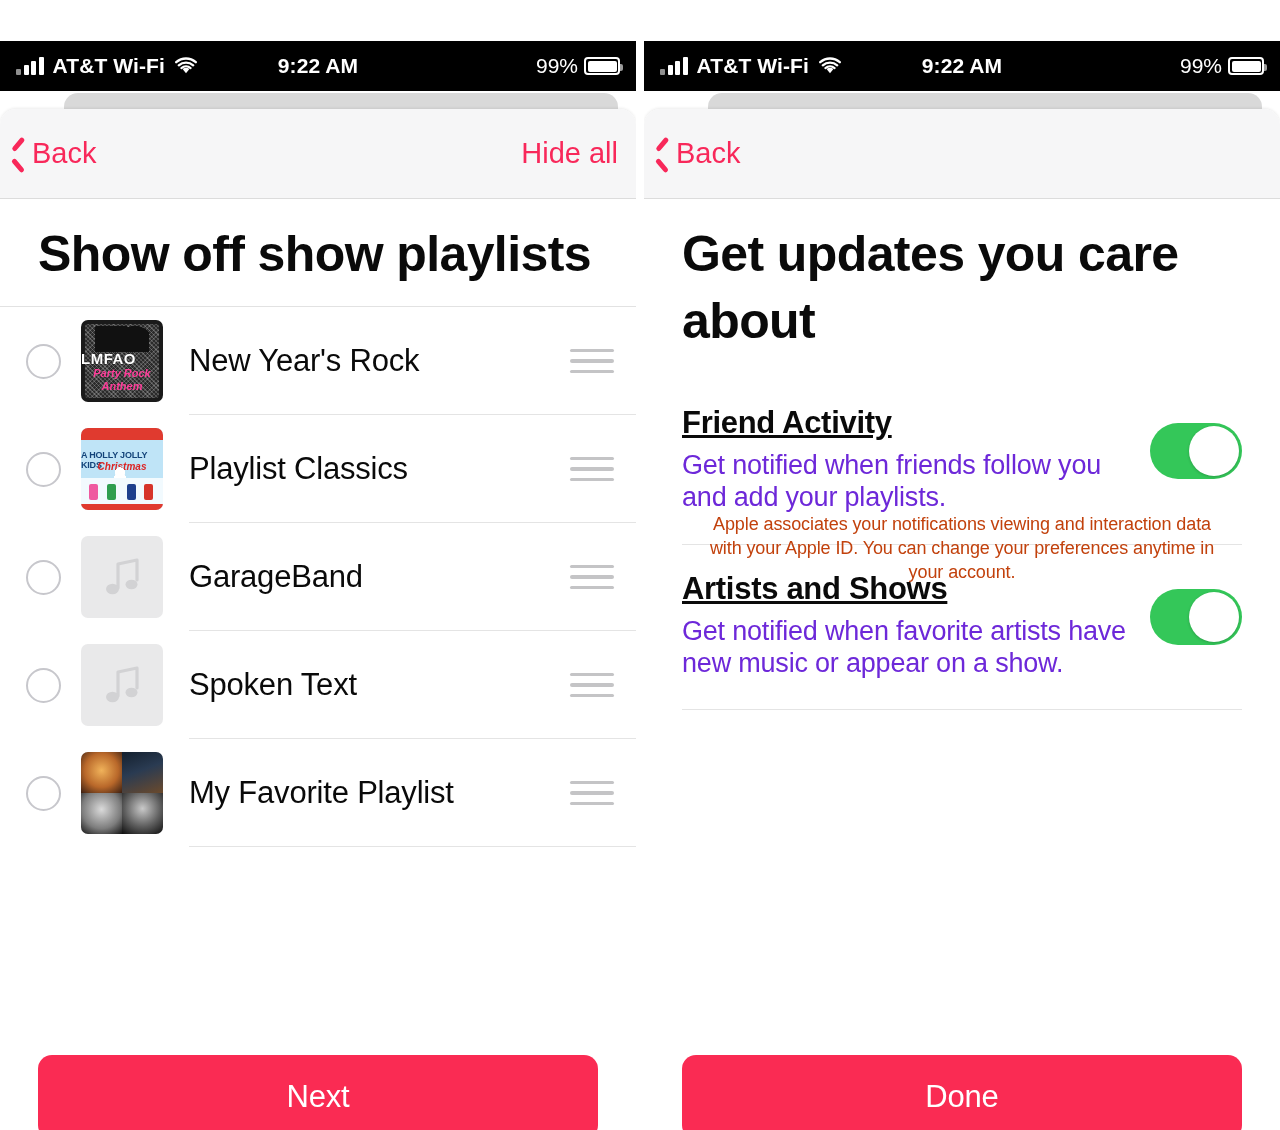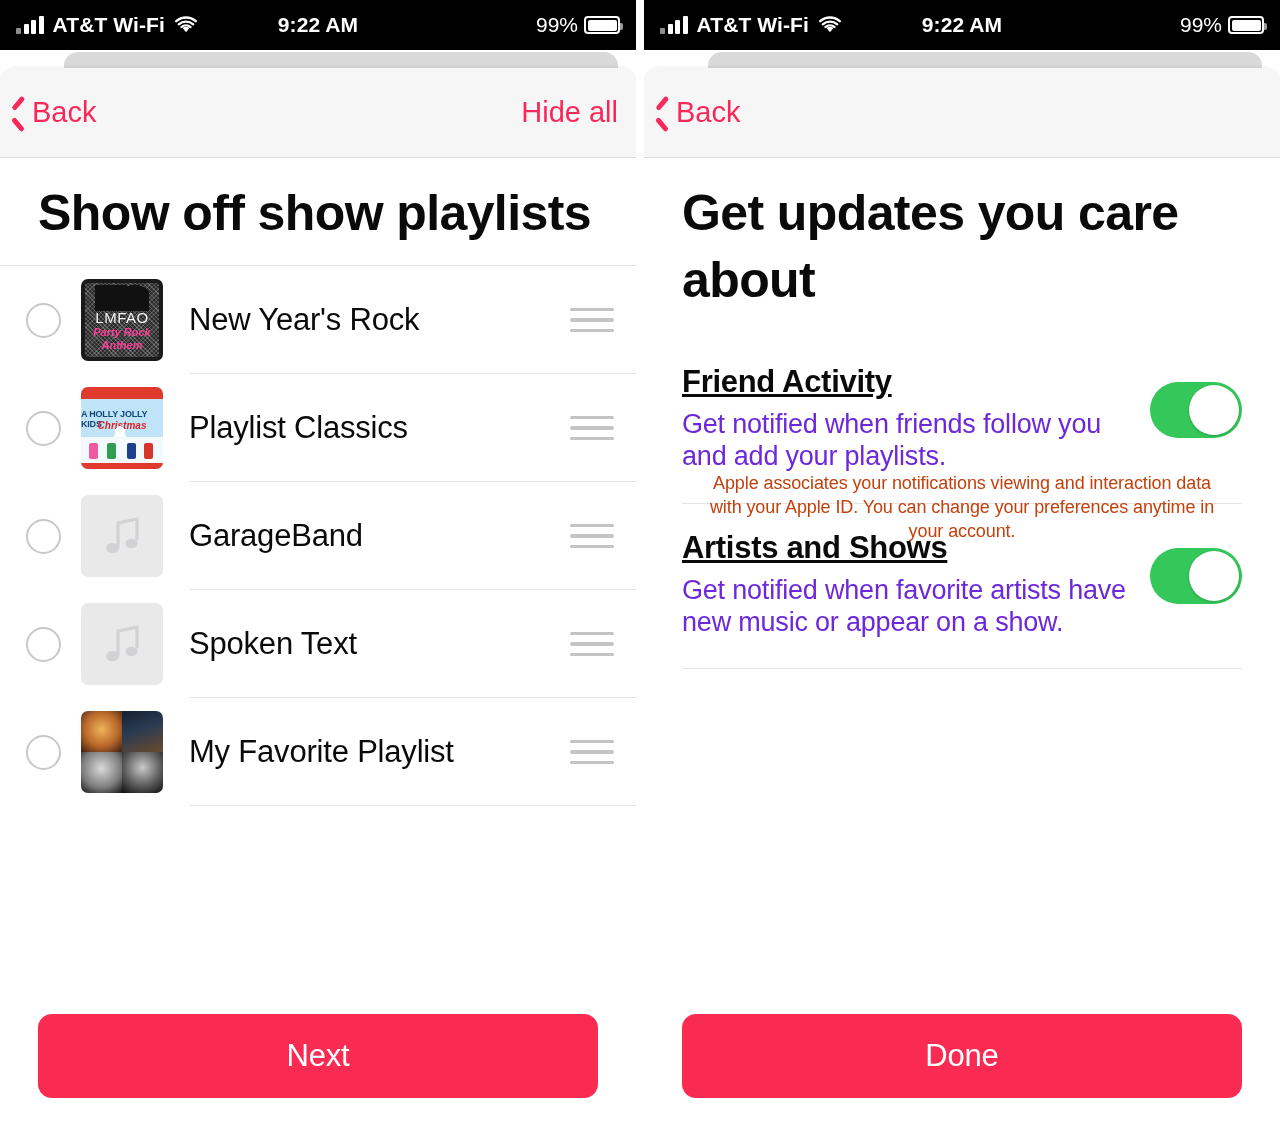--- a/index.html
+++ b/index.html
@@ -2,21 +2,21 @@
 <html><head>
 <meta charset="utf-8">
 <style>
   * { box-sizing: border-box; margin: 0; padding: 0; }
   html, body {
     width: 1280px; height: 1130px;
     background: #ffffff;
     font-family: "Liberation Sans", sans-serif;
     overflow: hidden;
   }
-  .screens { display: flex; width: 1280px; height: 858px; background: #ffffff; }
+  .screens { display: flex; width: 1280px; height: 858px; background: #ffffff; margin-top: 41px; }
   .phone { position: relative; width: 636px; height: 1130px; background: #ffffff; overflow: hidden; }
   .phone.left  { width: 636px; }
   .gap { width: 8px; height: 1130px; background: #ffffff; }
 
   
   .statusbar {
     position: relative; height: 50px; background: #000000; color: #ffffff;
     display: flex; align-items: center; padding: 0 16px;
   }
   .sb-left { display: flex; align-items: center; gap: 9px; flex: 0 0 auto; }
@@ -97,22 +97,22 @@
       repeating-linear-gradient(45deg, rgba(255,255,255,.22) 0 1px, transparent 1px 3px),
       repeating-linear-gradient(-45deg, rgba(255,255,255,.16) 0 1px, transparent 1px 3px),
       #2b2b2b;
   }
   .art-lmfao .afro {
     position: absolute; top: 6px; left: 14px; width: 54px; height: 26px;
     background: radial-gradient(circle at 30% 70%, #111 56%, transparent 57%),
                 radial-gradient(circle at 74% 72%, #111 42%, transparent 43%);
   }
   .art-lmfao .logo {
-    position: absolute; top: 30px; left: 0; right: 0; text-align: center;
-    color: #fff; font-size: 15px; font-weight: 400; letter-spacing: .5px;
+    position: absolute; top: 30px; left: 0; right: 0; 
+    color: #fff; font-size: 15px; font-weight: 700; letter-spacing: .5px;
     text-shadow: 0 0 1px #000;
   }
   .art-lmfao .sub {
     position: absolute; top: 47px; left: 0; right: 0; text-align: center;
     color: #ff3d9a; font-size: 11px; font-weight: 700; font-style: italic; line-height: 1.15;
   }
   .art-xmas { background: #bfe4f7; }
   .art-xmas .band { position: absolute; top: 0; left: 0; right: 0; height: 12px; background: #e03a2f; }
   .art-xmas .band2 { position: absolute; bottom: 0; left: 0; right: 0; height: 6px; background: #e03a2f; }
   .art-xmas .t1 { position: absolute; top: 22px; left: 0; right: 0; text-align: left;

